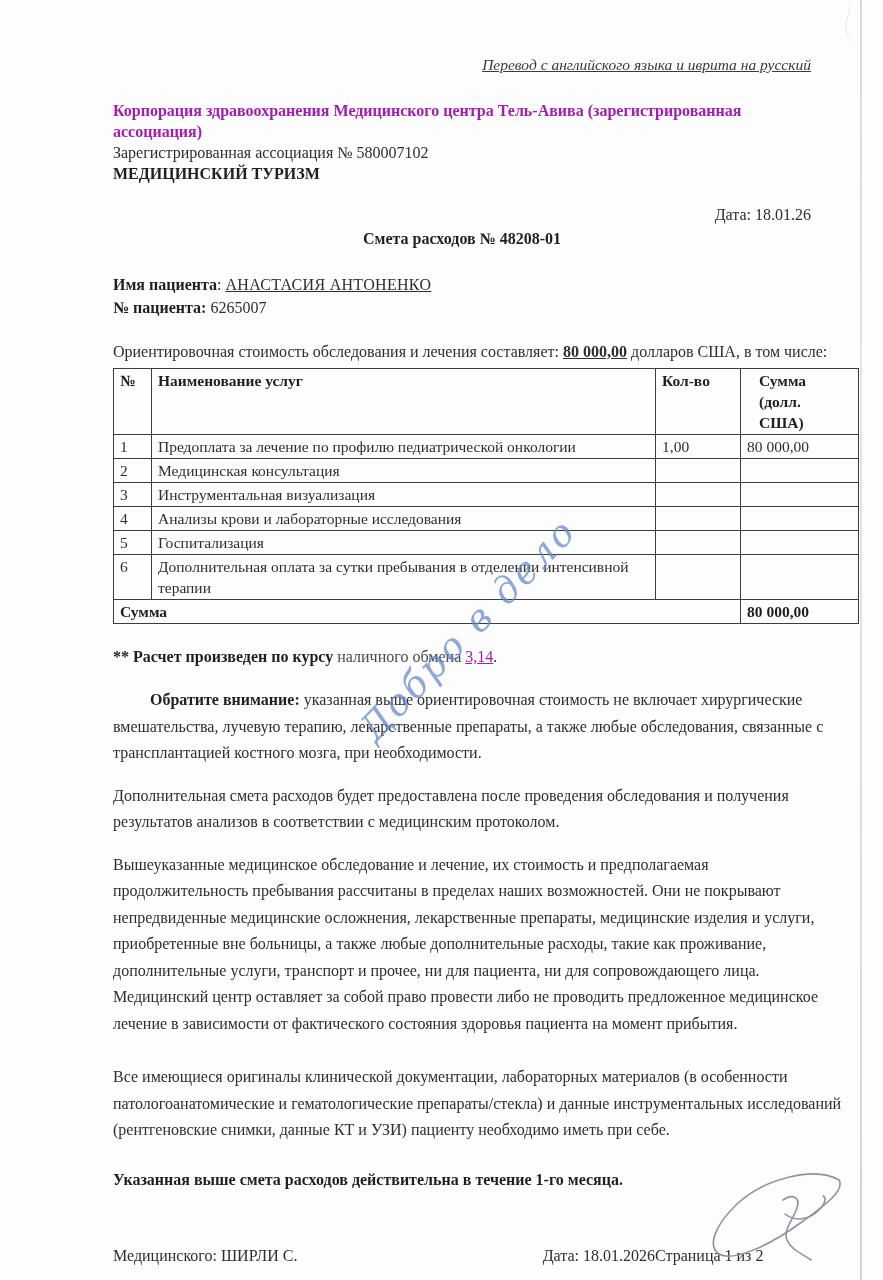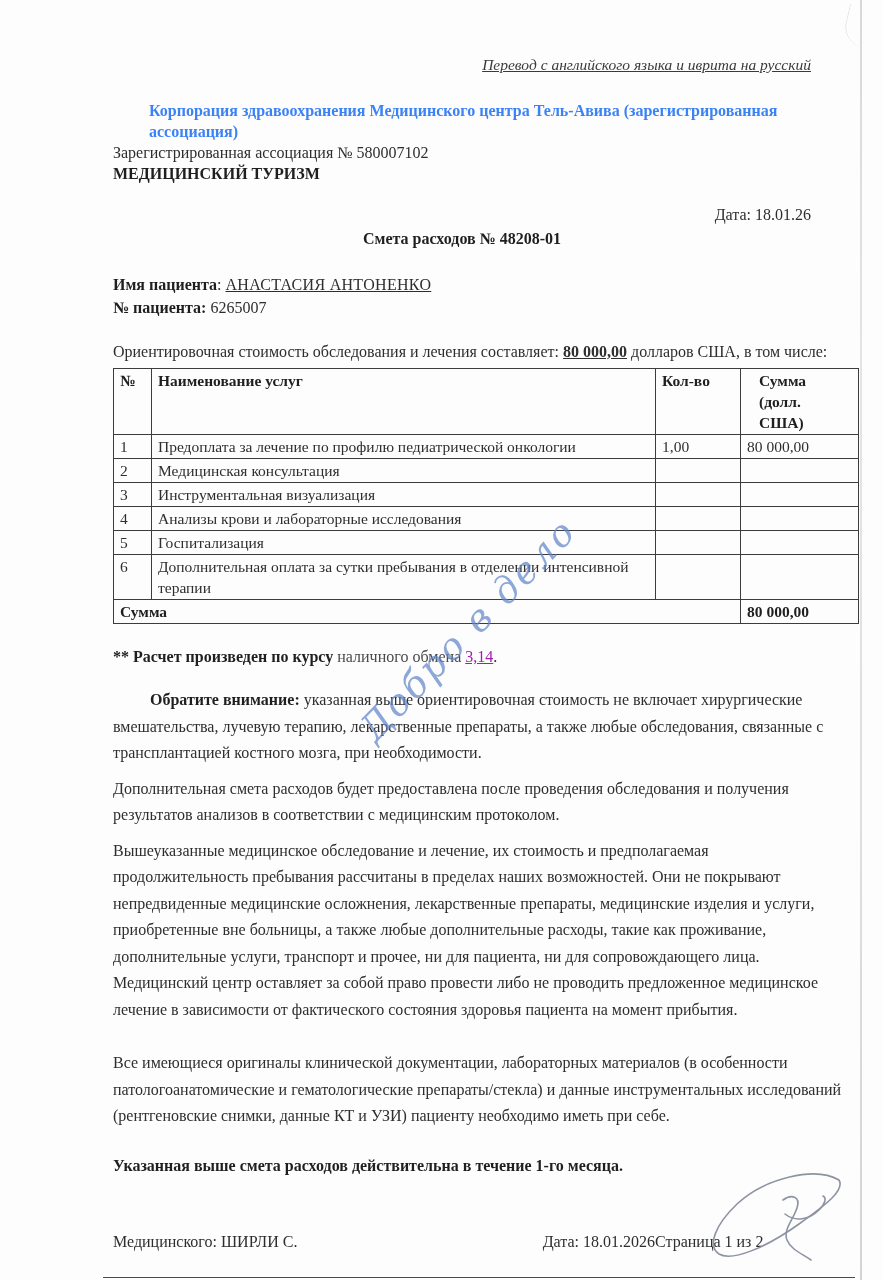--- a/index.html
+++ b/index.html
@@ -21,21 +21,21 @@
     z-index: 2;
   }
   .translation-note {
     text-align: right;
     font-style: italic;
     text-decoration: underline;
     color: #3a3a3a;
     font-size: 15.5px;
   }
   .org-block { margin-top: 26px; line-height: 21px; }
-  .org-line1 { font-weight: bold; color: #3b82f6; margin-left: 36px; }
+  .org-line1 { font-weight: bold; color: #a21caf; }
   .org-line2 { color: #2e2e2e; }
   .org-line3 { font-weight: bold; color: #1f1f1f; }
   .date-line { text-align: right; margin-top: 22px; }
   .doc-title { text-align: center; font-weight: bold; color: #1f1f1f; margin-top: 6px; }
   .patient-block { margin-top: 25px; line-height: 23px; }
   .label-bold { font-weight: bold; color: #1f1f1f; text-align: center; }
   .patient-name { text-decoration: underline; letter-spacing: 0.3px; }
   .intro { margin-top: 20px; line-height: 25px; width: 730px; }
   .intro-amount { font-weight: bold; text-decoration: underline; }
 
@@ -66,21 +66,21 @@
   tr.total-row td { font-weight: bold; color: #1f1f1f; }
 
   .rate-note { margin-top: 20px; line-height: 25px; }
   .rate-lead { font-weight: bold; color:#1f1f1f; }
   .rate-mid { color: #4a4a4a; }
   .rate-val { font-weight: normal; color:#a21caf; text-decoration: underline; }
 
   .body-block { margin-top: 18px; line-height: 26.5px; width: 730px; text-align: left; }
   .p-lead { font-weight: bold; color:#1f1f1f;margin-left:37px; }
   .para { margin: 0; }
-  .para + .para { margin-top: 9px; }
+  .para + .para { margin-top: 16px; }
   .docs-para { margin-top: 27px; line-height: 26.5px; width: 730px; }
   .validity { margin-top: 27px; font-weight: bold; color: #1f1f1f; }
 
   .print-row {
     display: flex;
     margin-top: 56px;
     line-height: 22px;
   }
   .print-item1 { width: 272px; }
   .print-item2 { width: 270px; text-align: right; }

